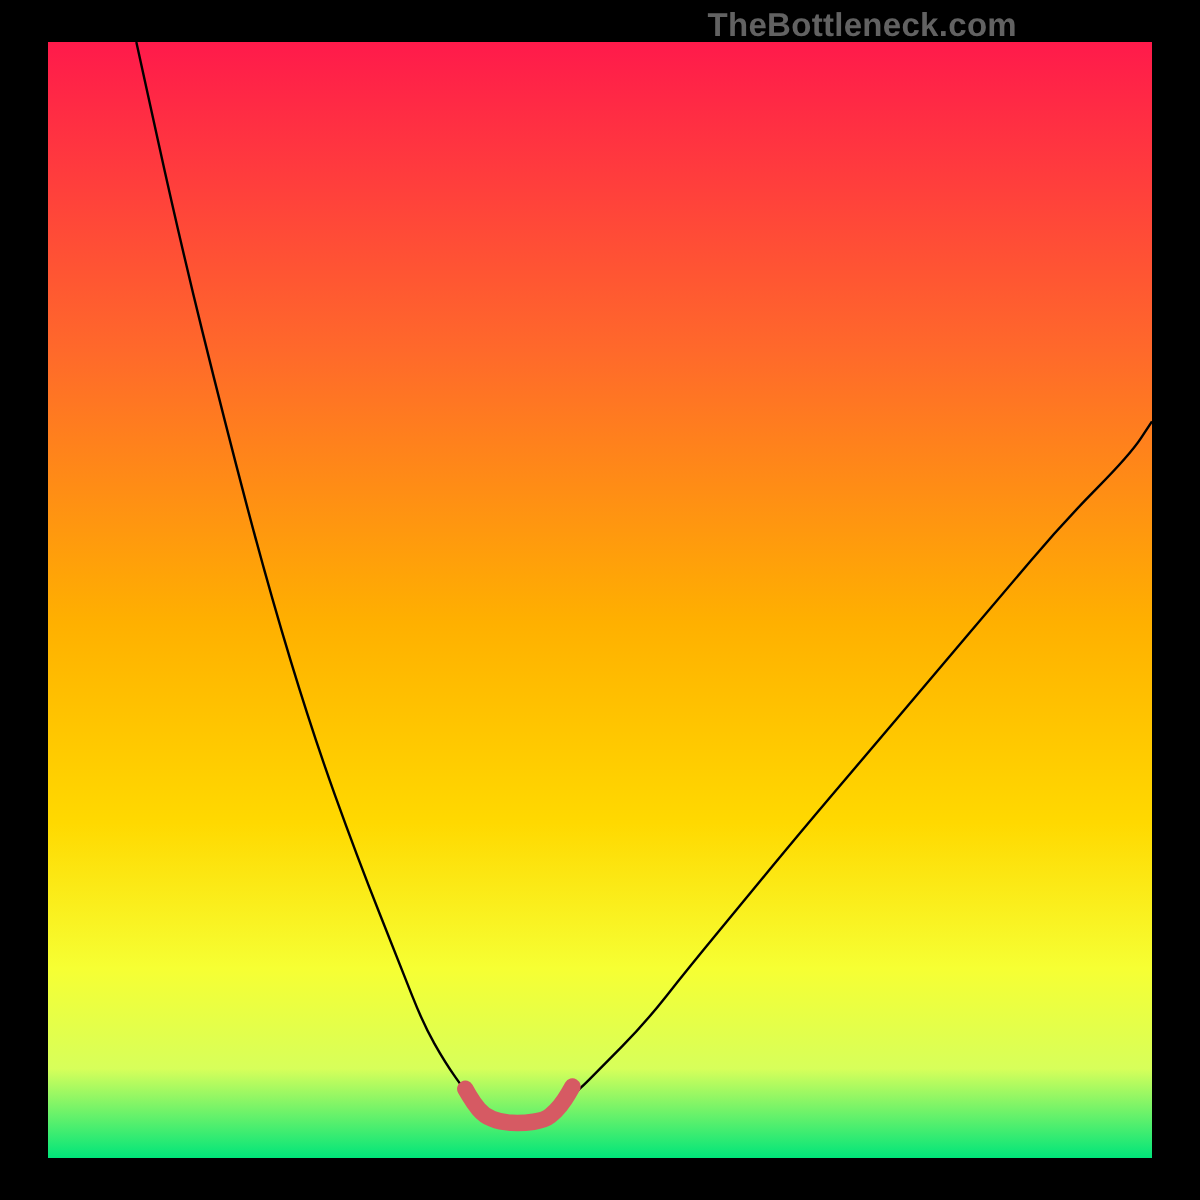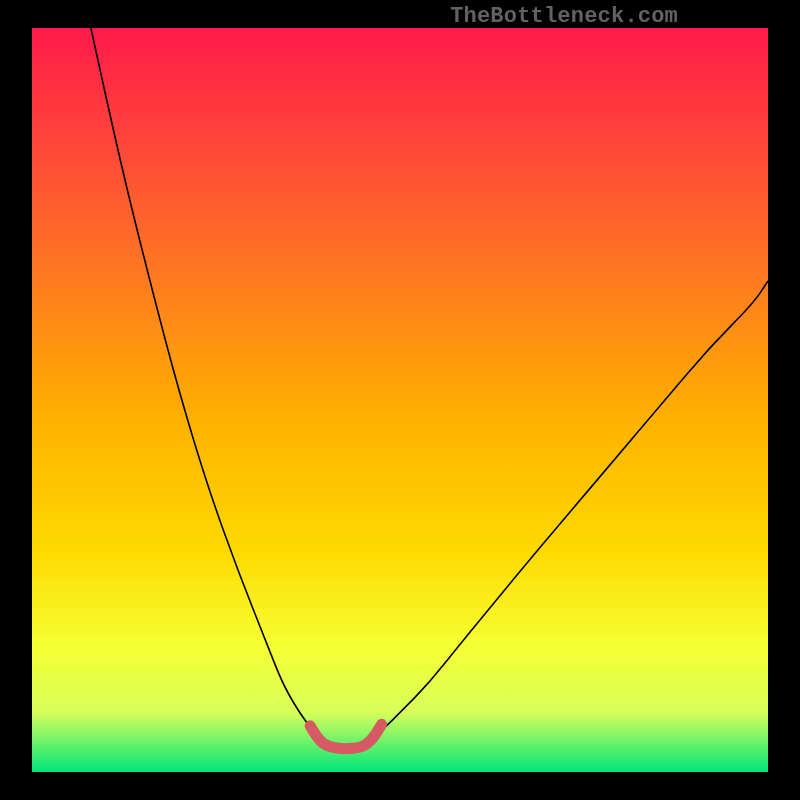--- a/index.html
+++ b/index.html
@@ -8,21 +8,20 @@
     width: 800px;
     height: 800px;
     background: #000000;
     overflow: hidden;
     font-family: Arial, Helvetica, sans-serif;
   }
   .chart-wrap {
     position: relative;
     width: 688px;
     height: 800px;
-    font-family: Liberation Mono, monospace;
   }
   .watermark {
     position: absolute;
     top: 4px;
     right: 10px;
     font-size: 22px;
     font-weight: 600;
     color: #626262;
     letter-spacing: 0.2px;
     z-index: 5;

